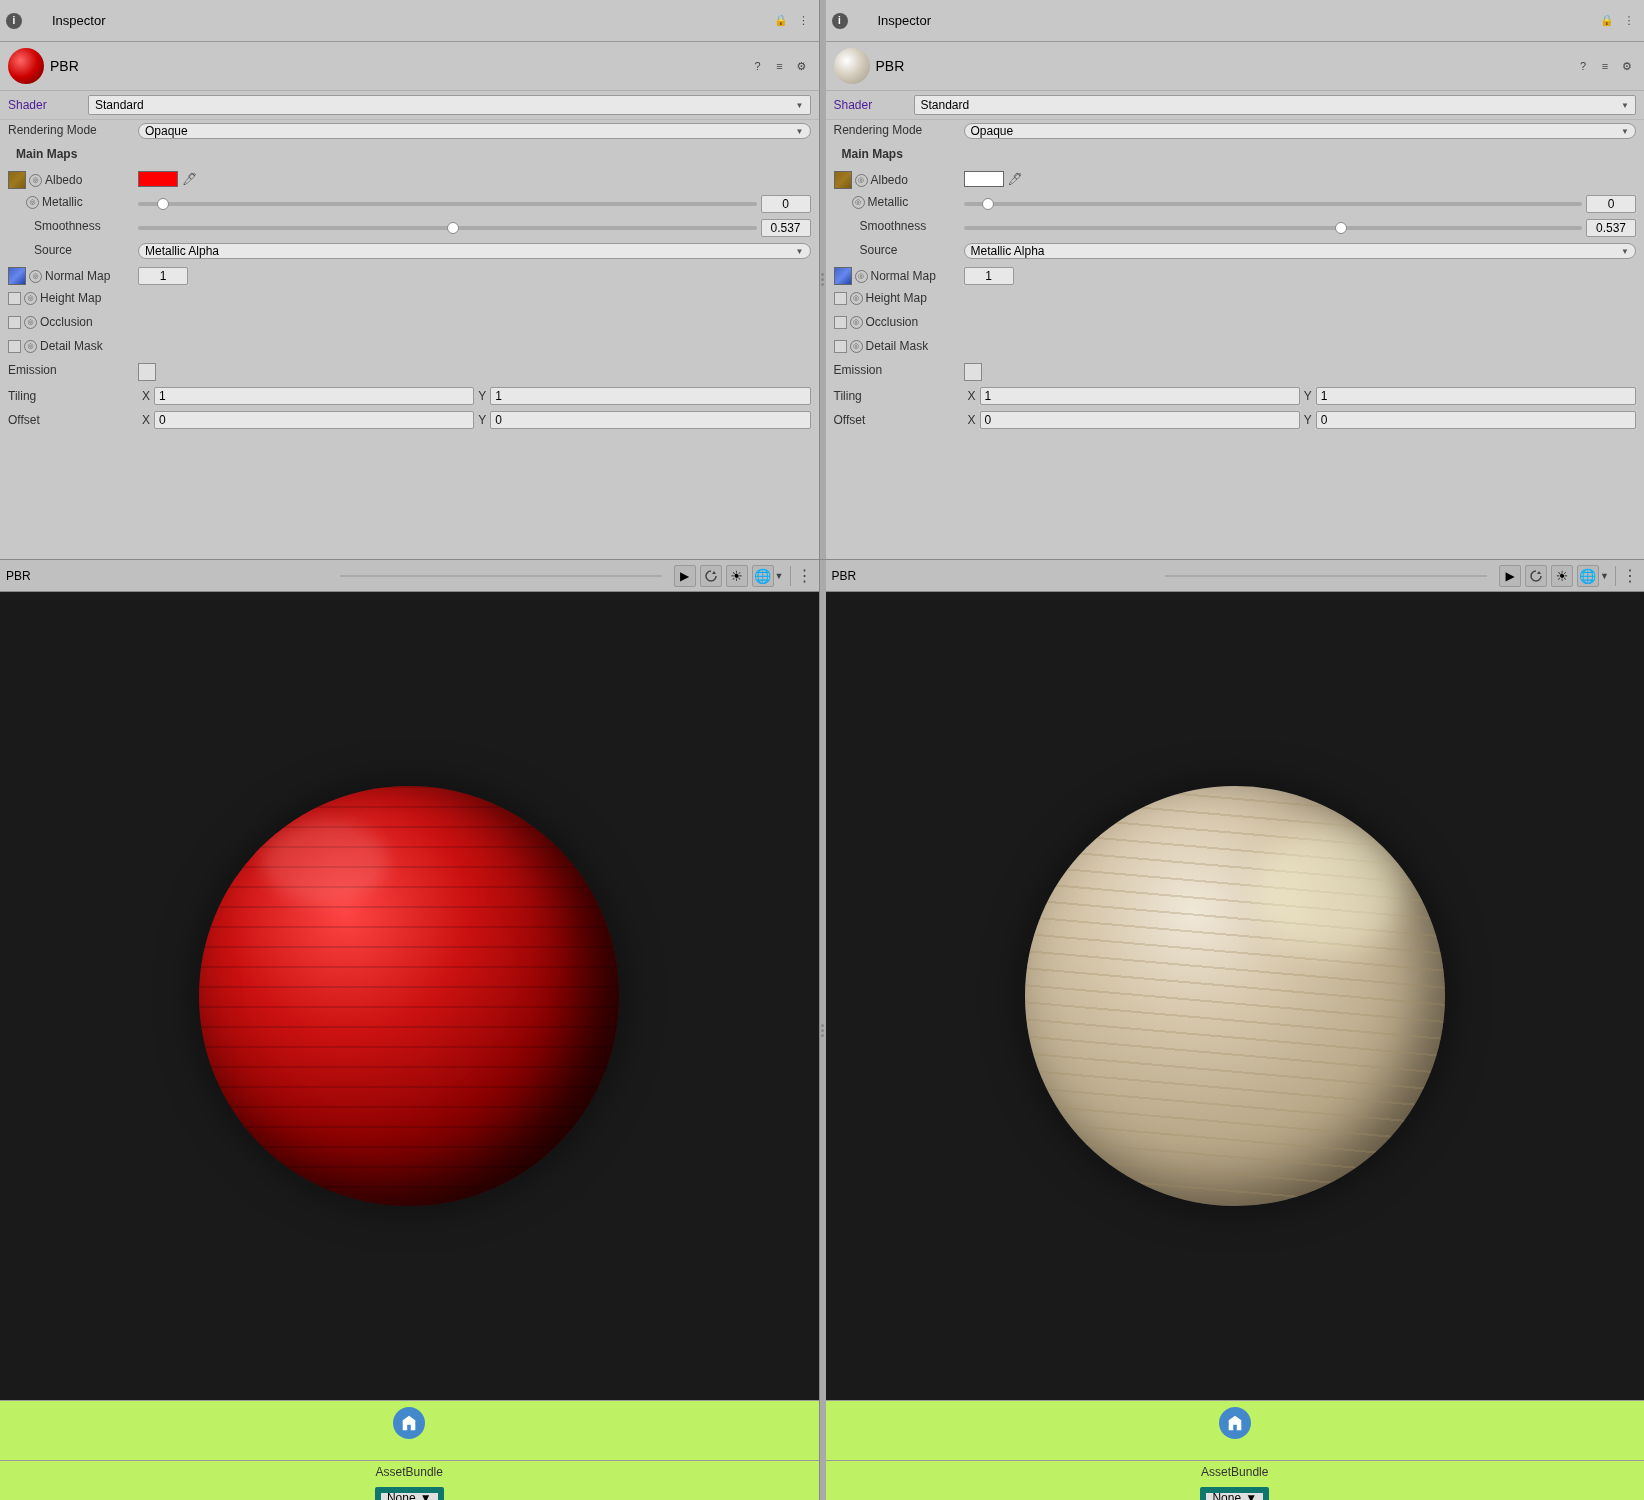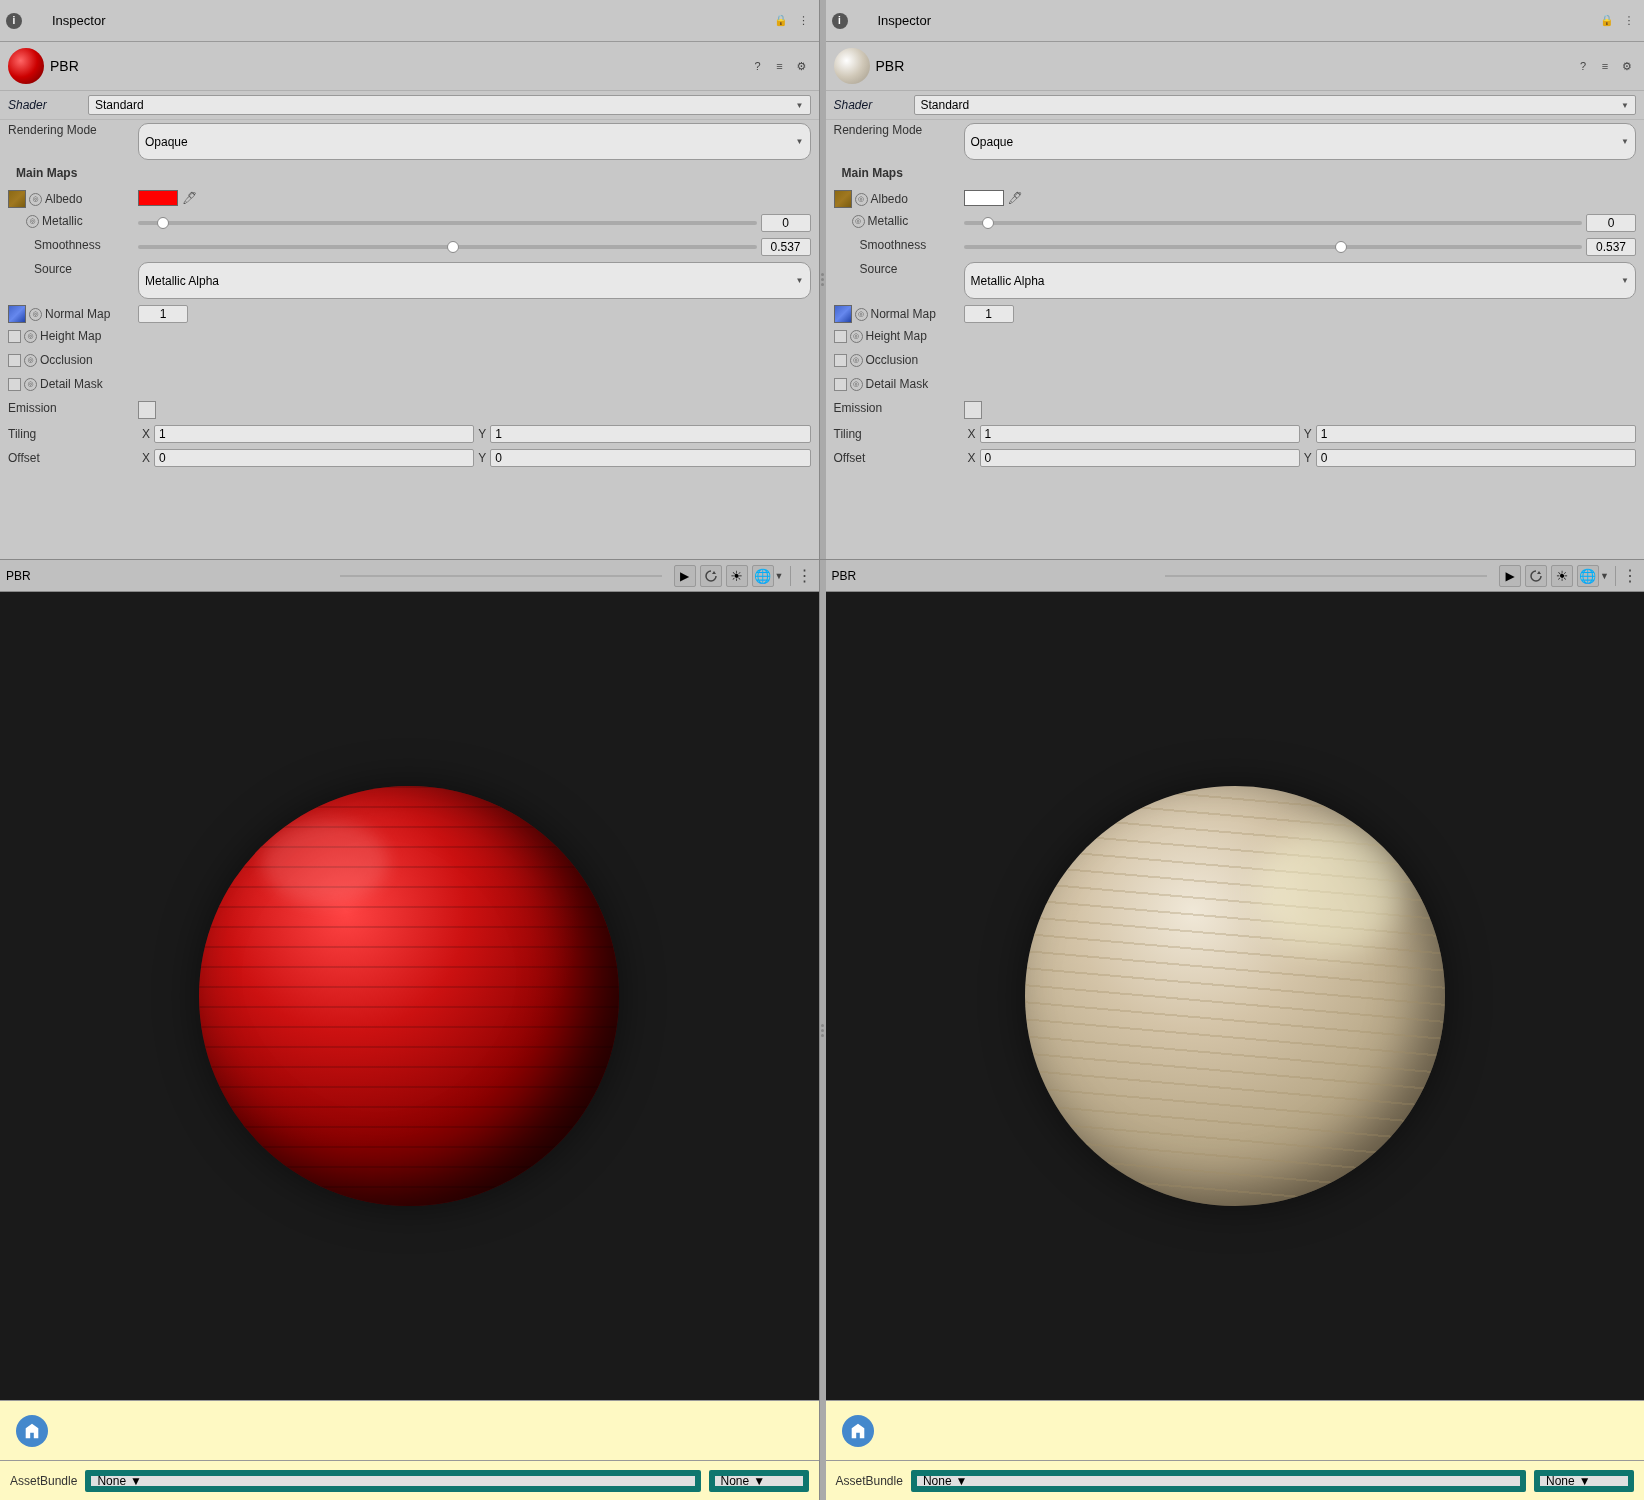--- a/index.html
+++ b/index.html
@@ -124,22 +124,21 @@
     .shader-row {
       display: flex;
       align-items: center;
       padding: 4px 8px;
       background: #c8c8c8;
       border-bottom: 1px solid #b8b8b8;
     }
 
     .shader-label {
       width: 80px;
-      color: #0f172a;
-      font-style: italic;
+      color: #4c1d95;
     }
 
     .dropdown {
       flex: 1;
       height: 20px;
       background: #e8e8e8;
       border: 1px solid #999;
       border-radius: 2px;
       display: flex;
       align-items: center;
@@ -180,21 +179,21 @@
     .prop-value {
       flex: 1;
       display: flex;
       align-items: center;
       gap: 4px;
     }
 
     
     .full-dropdown {
       flex: 1;
-      height: 37px;
+      height: 16px;
       background: #e8e8e8;
       border: 1px solid #999;
       border-radius: 10px;
       display: flex;
       align-items: center;
       padding: 0 6px;
       cursor: pointer;
       font-size: 12px;
     }
 
@@ -483,25 +482,26 @@
       height: 30%;
       background: rgba(255,255,220,0.4);
       border-radius: 50%;
       filter: blur(15px);
     }
 
     
     .bottom-strip {
       display: flex;
       align-items: center;
-      background: #fef9c3;
+      background: #bef264;
       height: 60px;
       padding: 0 10px;
       border-top: 1px solid #999;
       gap: 8px;
+      flex-direction: column;
     }
 
     .asset-label {
       font-size: 12px;
       color: #333;
       flex-shrink: 0;
     }
 
     .asset-dropdown {
       height: 22px;

